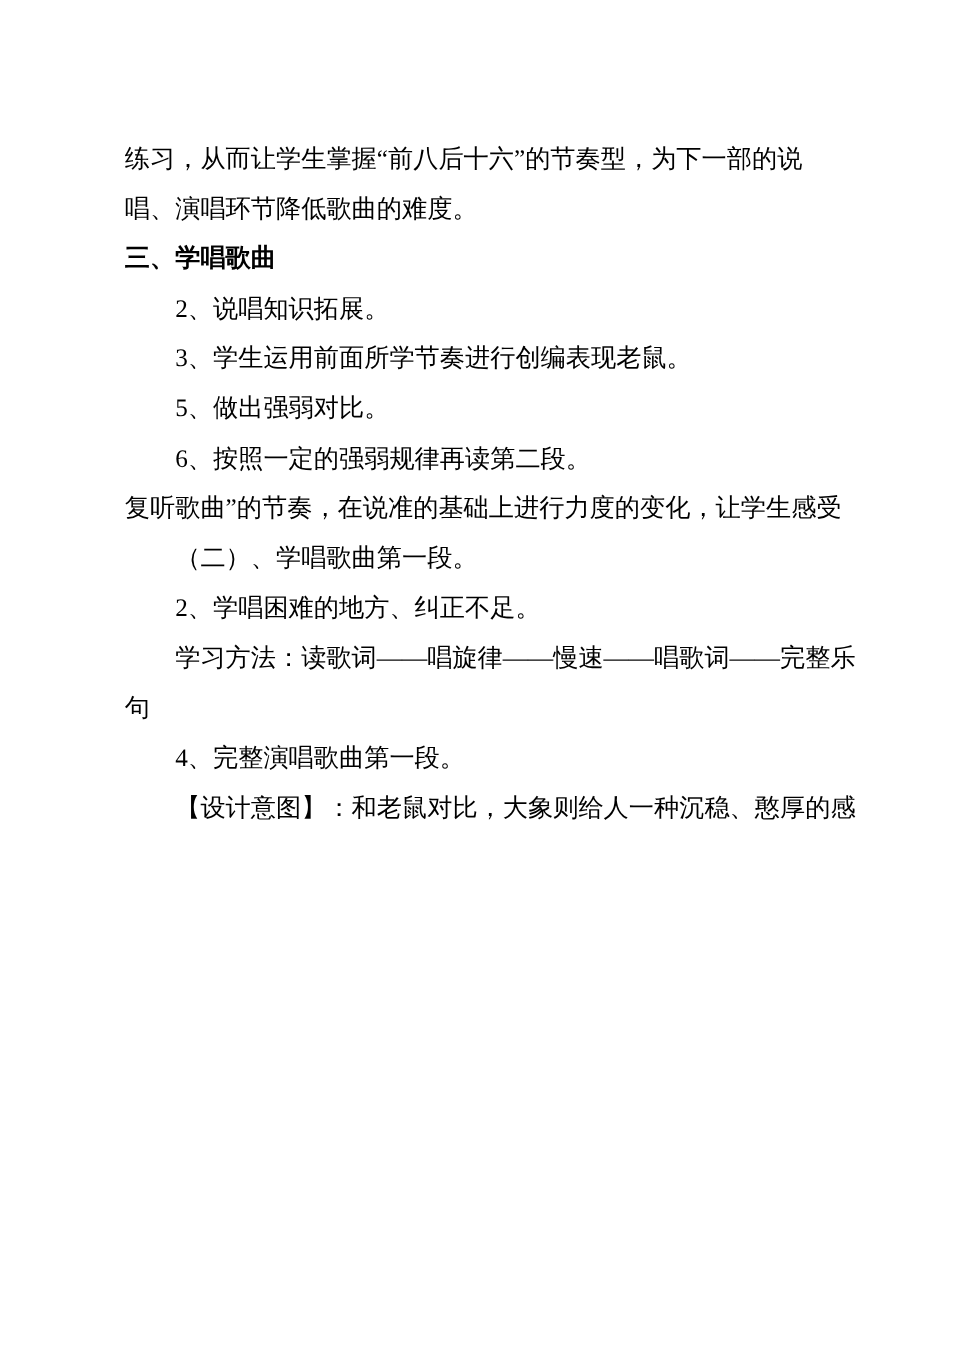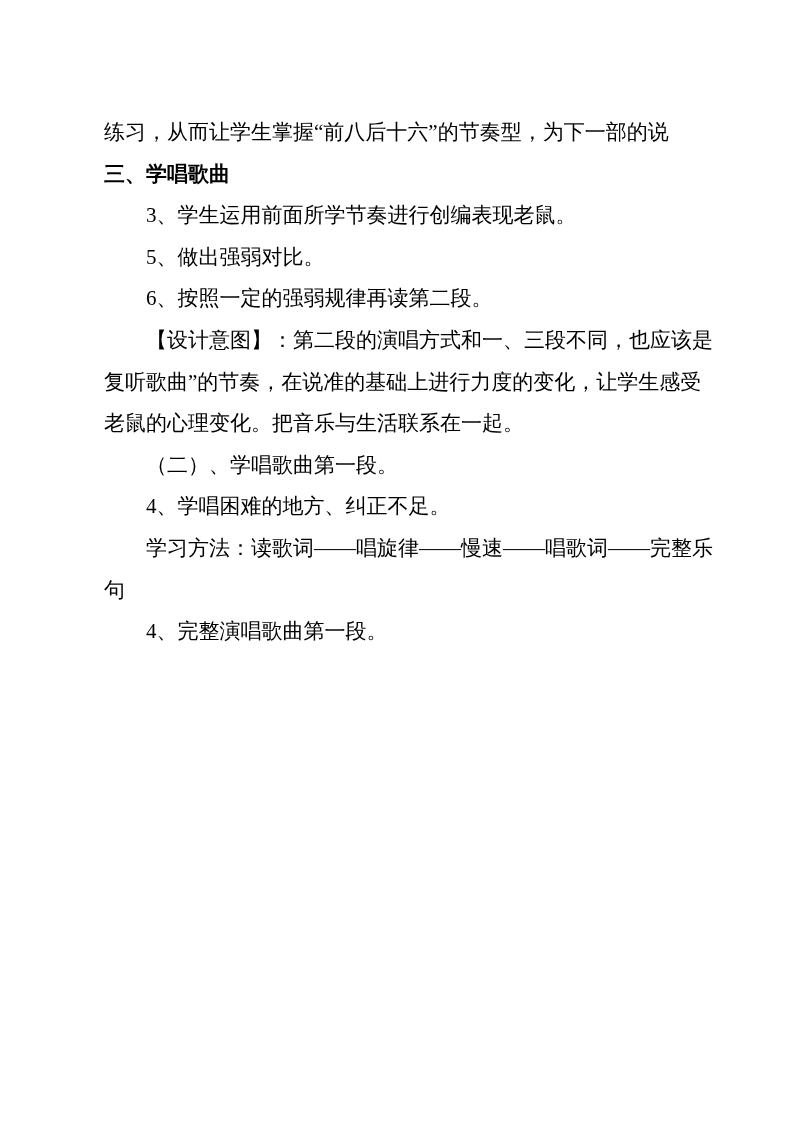--- a/index.html
+++ b/index.html
@@ -27,35 +27,36 @@
   .line {
     height: 41.6px;
     white-space: nowrap;
     letter-spacing: 0px;
   }
   .line.indent {
     padding-left: 2em;
   }
   .line.bold {
     font-weight: 700;
-    font-family: Liberation Serif, serif;
+    font-family: Liberation Sans, sans-serif;
   }
 </style>
 </head>
 <body>
 
 <div class="page">
   <div class="doc-body">
       <div class="line">练习，从而让学生掌握“前八后十六”的节奏型，为下一部的说</div>
+      <div class="line">唱、演唱环节降低歌曲的难度。</div>
       <div class="line bold">三、学唱歌曲</div>
+      <div class="line indent">2、说唱知识拓展。</div>
       <div class="line indent">3、学生运用前面所学节奏进行创编表现老鼠。</div>
       <div class="line indent">5、做出强弱对比。</div>
       <div class="line indent">6、按照一定的强弱规律再读第二段。</div>
-      <div class="line indent">【设计意图】：第二段的演唱方式和一、三段不同，也应该是</div>
       <div class="line">复听歌曲”的节奏，在说准的基础上进行力度的变化，让学生感受</div>
-      <div class="line">老鼠的心理变化。把音乐与生活联系在一起。</div>
       <div class="line indent">（二）、学唱歌曲第一段。</div>
-      <div class="line indent">4、学唱困难的地方、纠正不足。</div>
+      <div class="line indent">2、学唱困难的地方、纠正不足。</div>
       <div class="line indent">学习方法：读歌词——唱旋律——慢速——唱歌词——完整乐</div>
       <div class="line">句</div>
       <div class="line indent">4、完整演唱歌曲第一段。</div>
+      <div class="line indent">【设计意图】：和老鼠对比，大象则给人一种沉稳、憨厚的感</div>
     </div>
 </div>
 
 </body></html>

